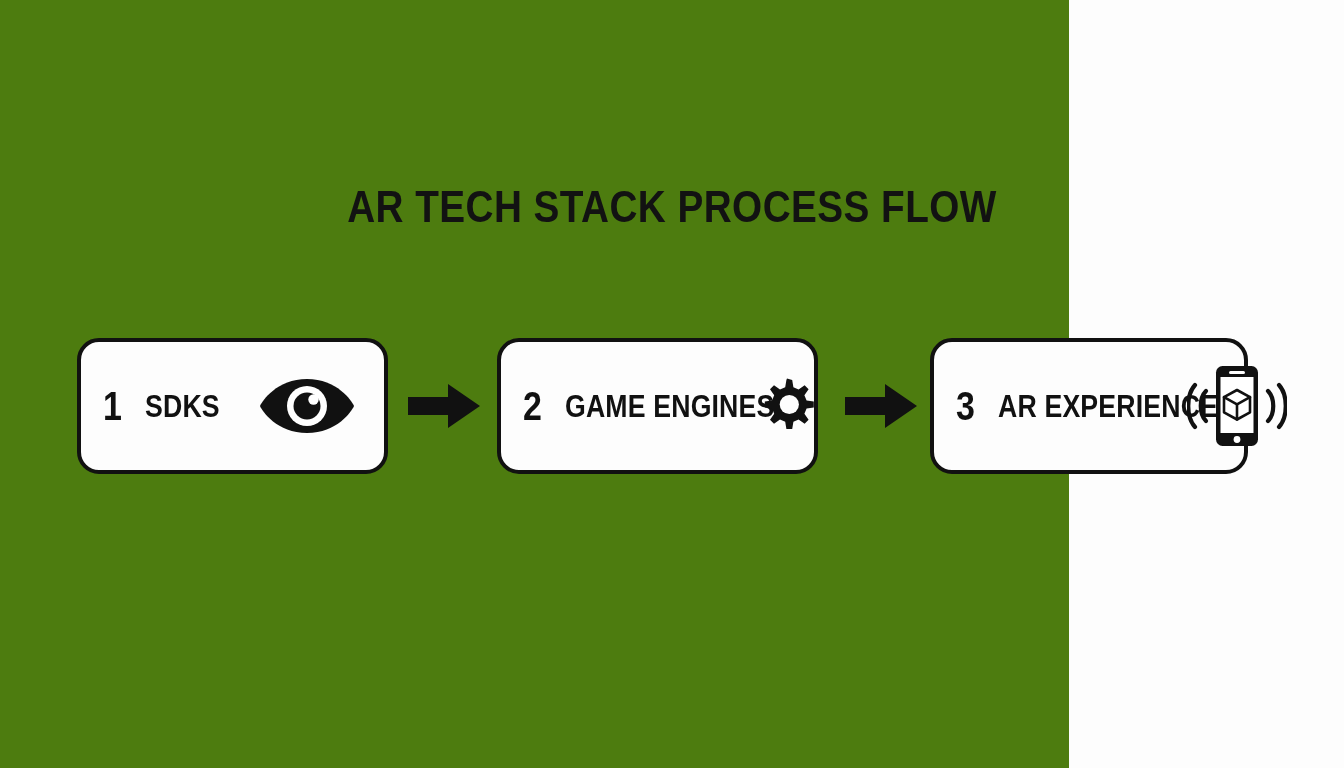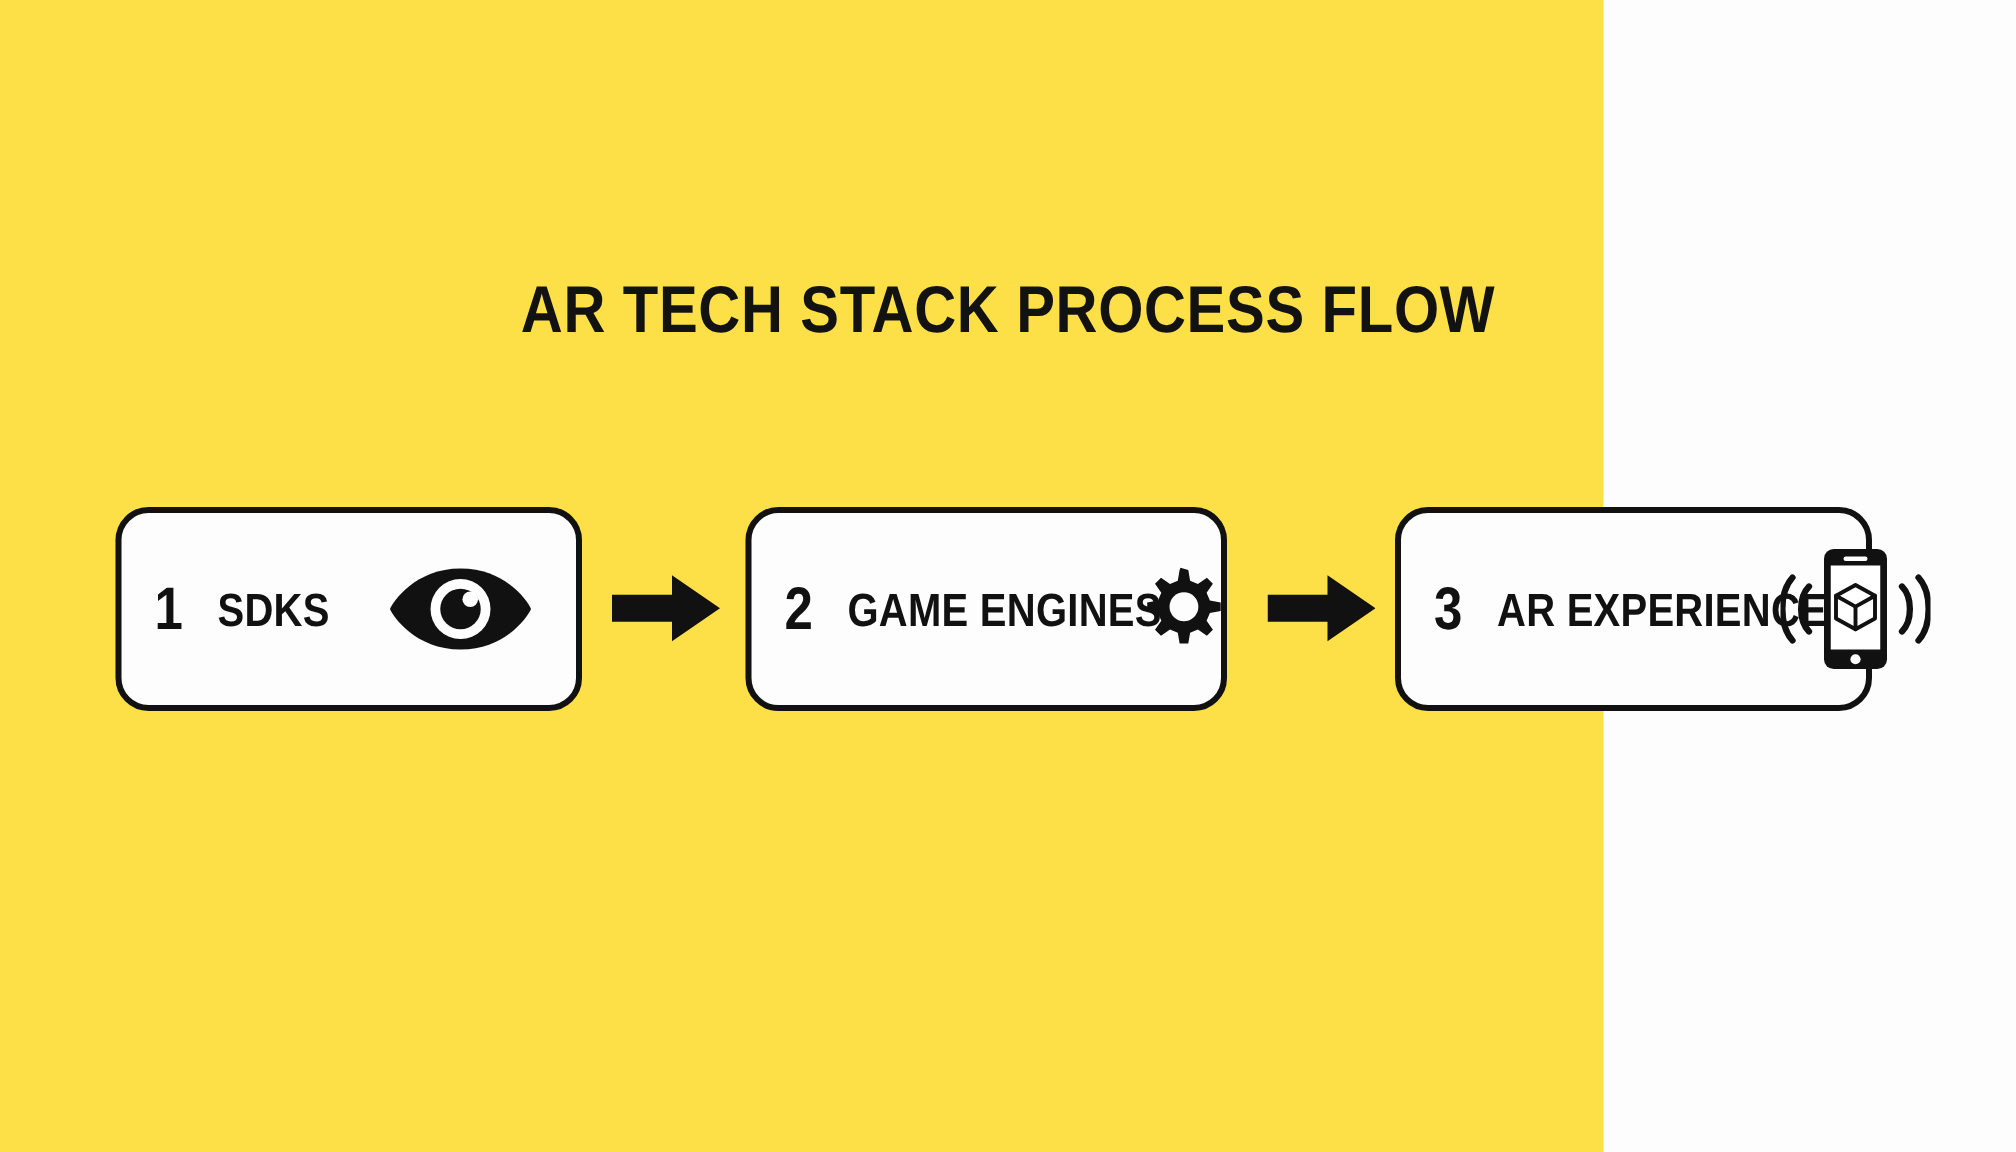--- a/index.html
+++ b/index.html
@@ -11,21 +11,21 @@
     height: 768px;
     background: #fdfdfd;
     font-family: "Liberation Sans", sans-serif;
     overflow: hidden;
   }
 
   #canvas {
     position: relative;
     width: 1069px;
     height: 768px;
-    background: #fde047;
+    background: #4d7c0f;
   }
 
   
   #diagram-title {
     position: absolute;
     left: 0;
     top: 182px;
     width: 1344px;
     text-align: center;
     font-family: "Liberation Sans Narrow", "Liberation Sans", sans-serif;

